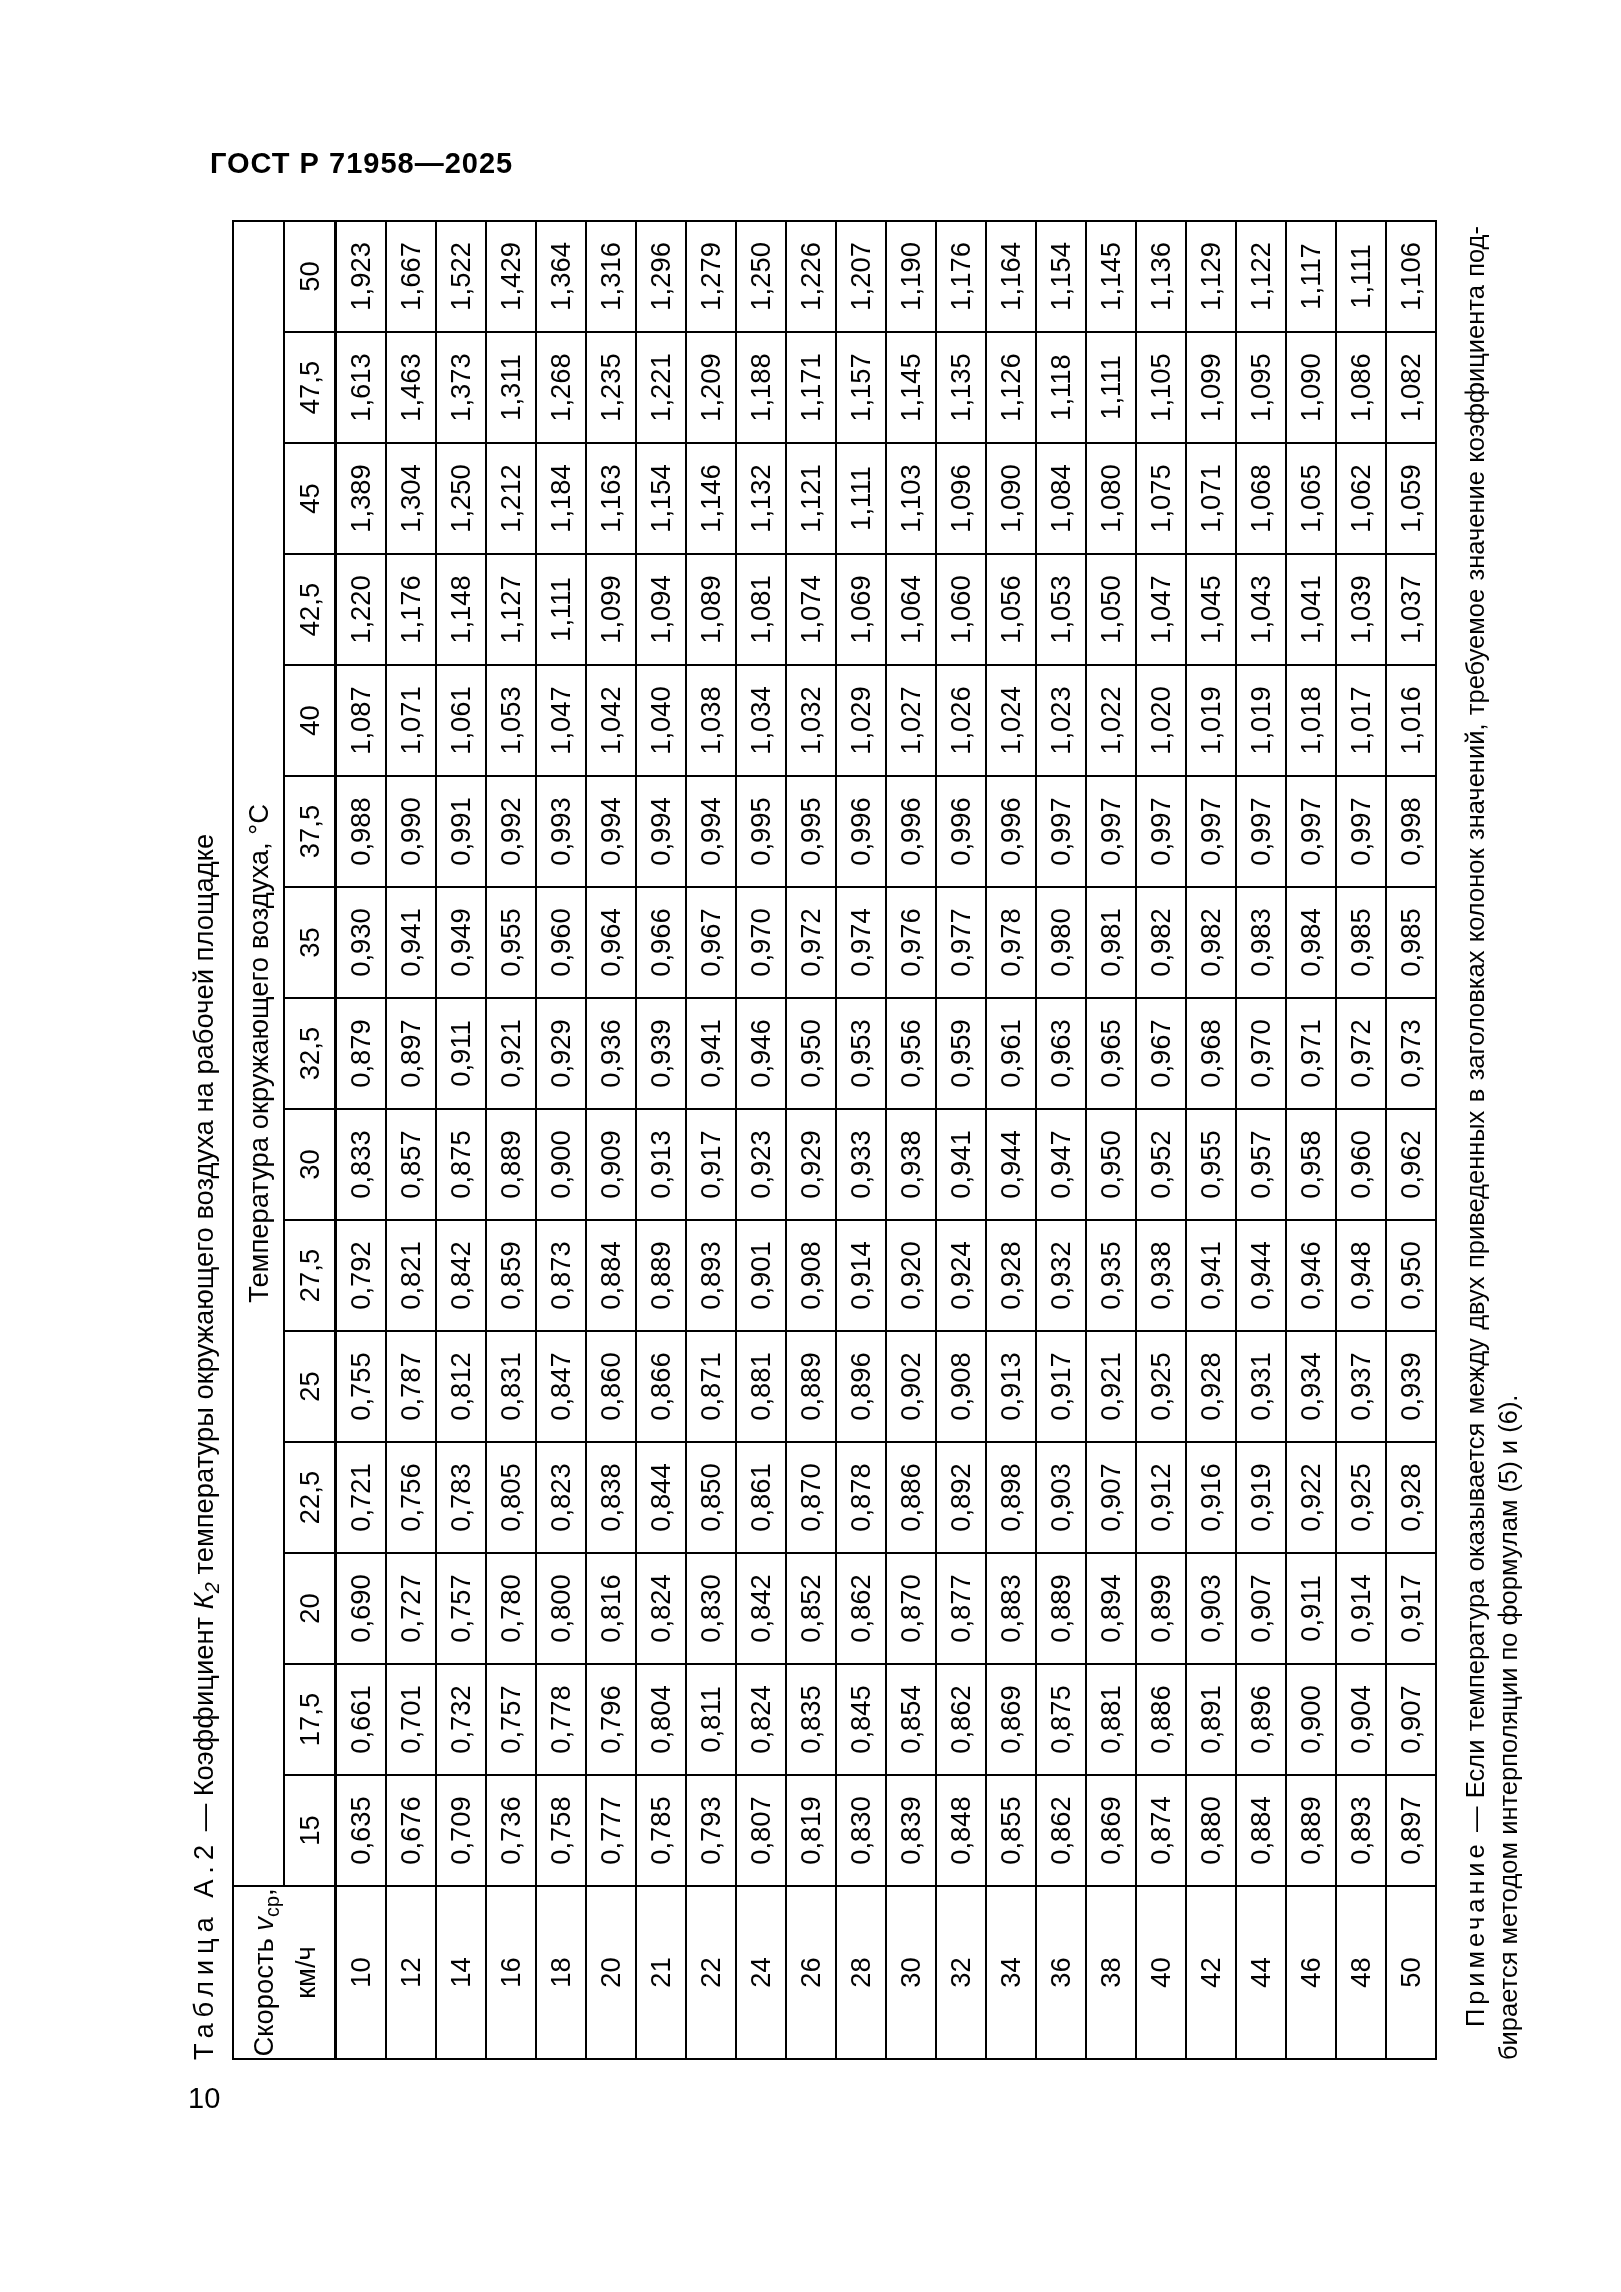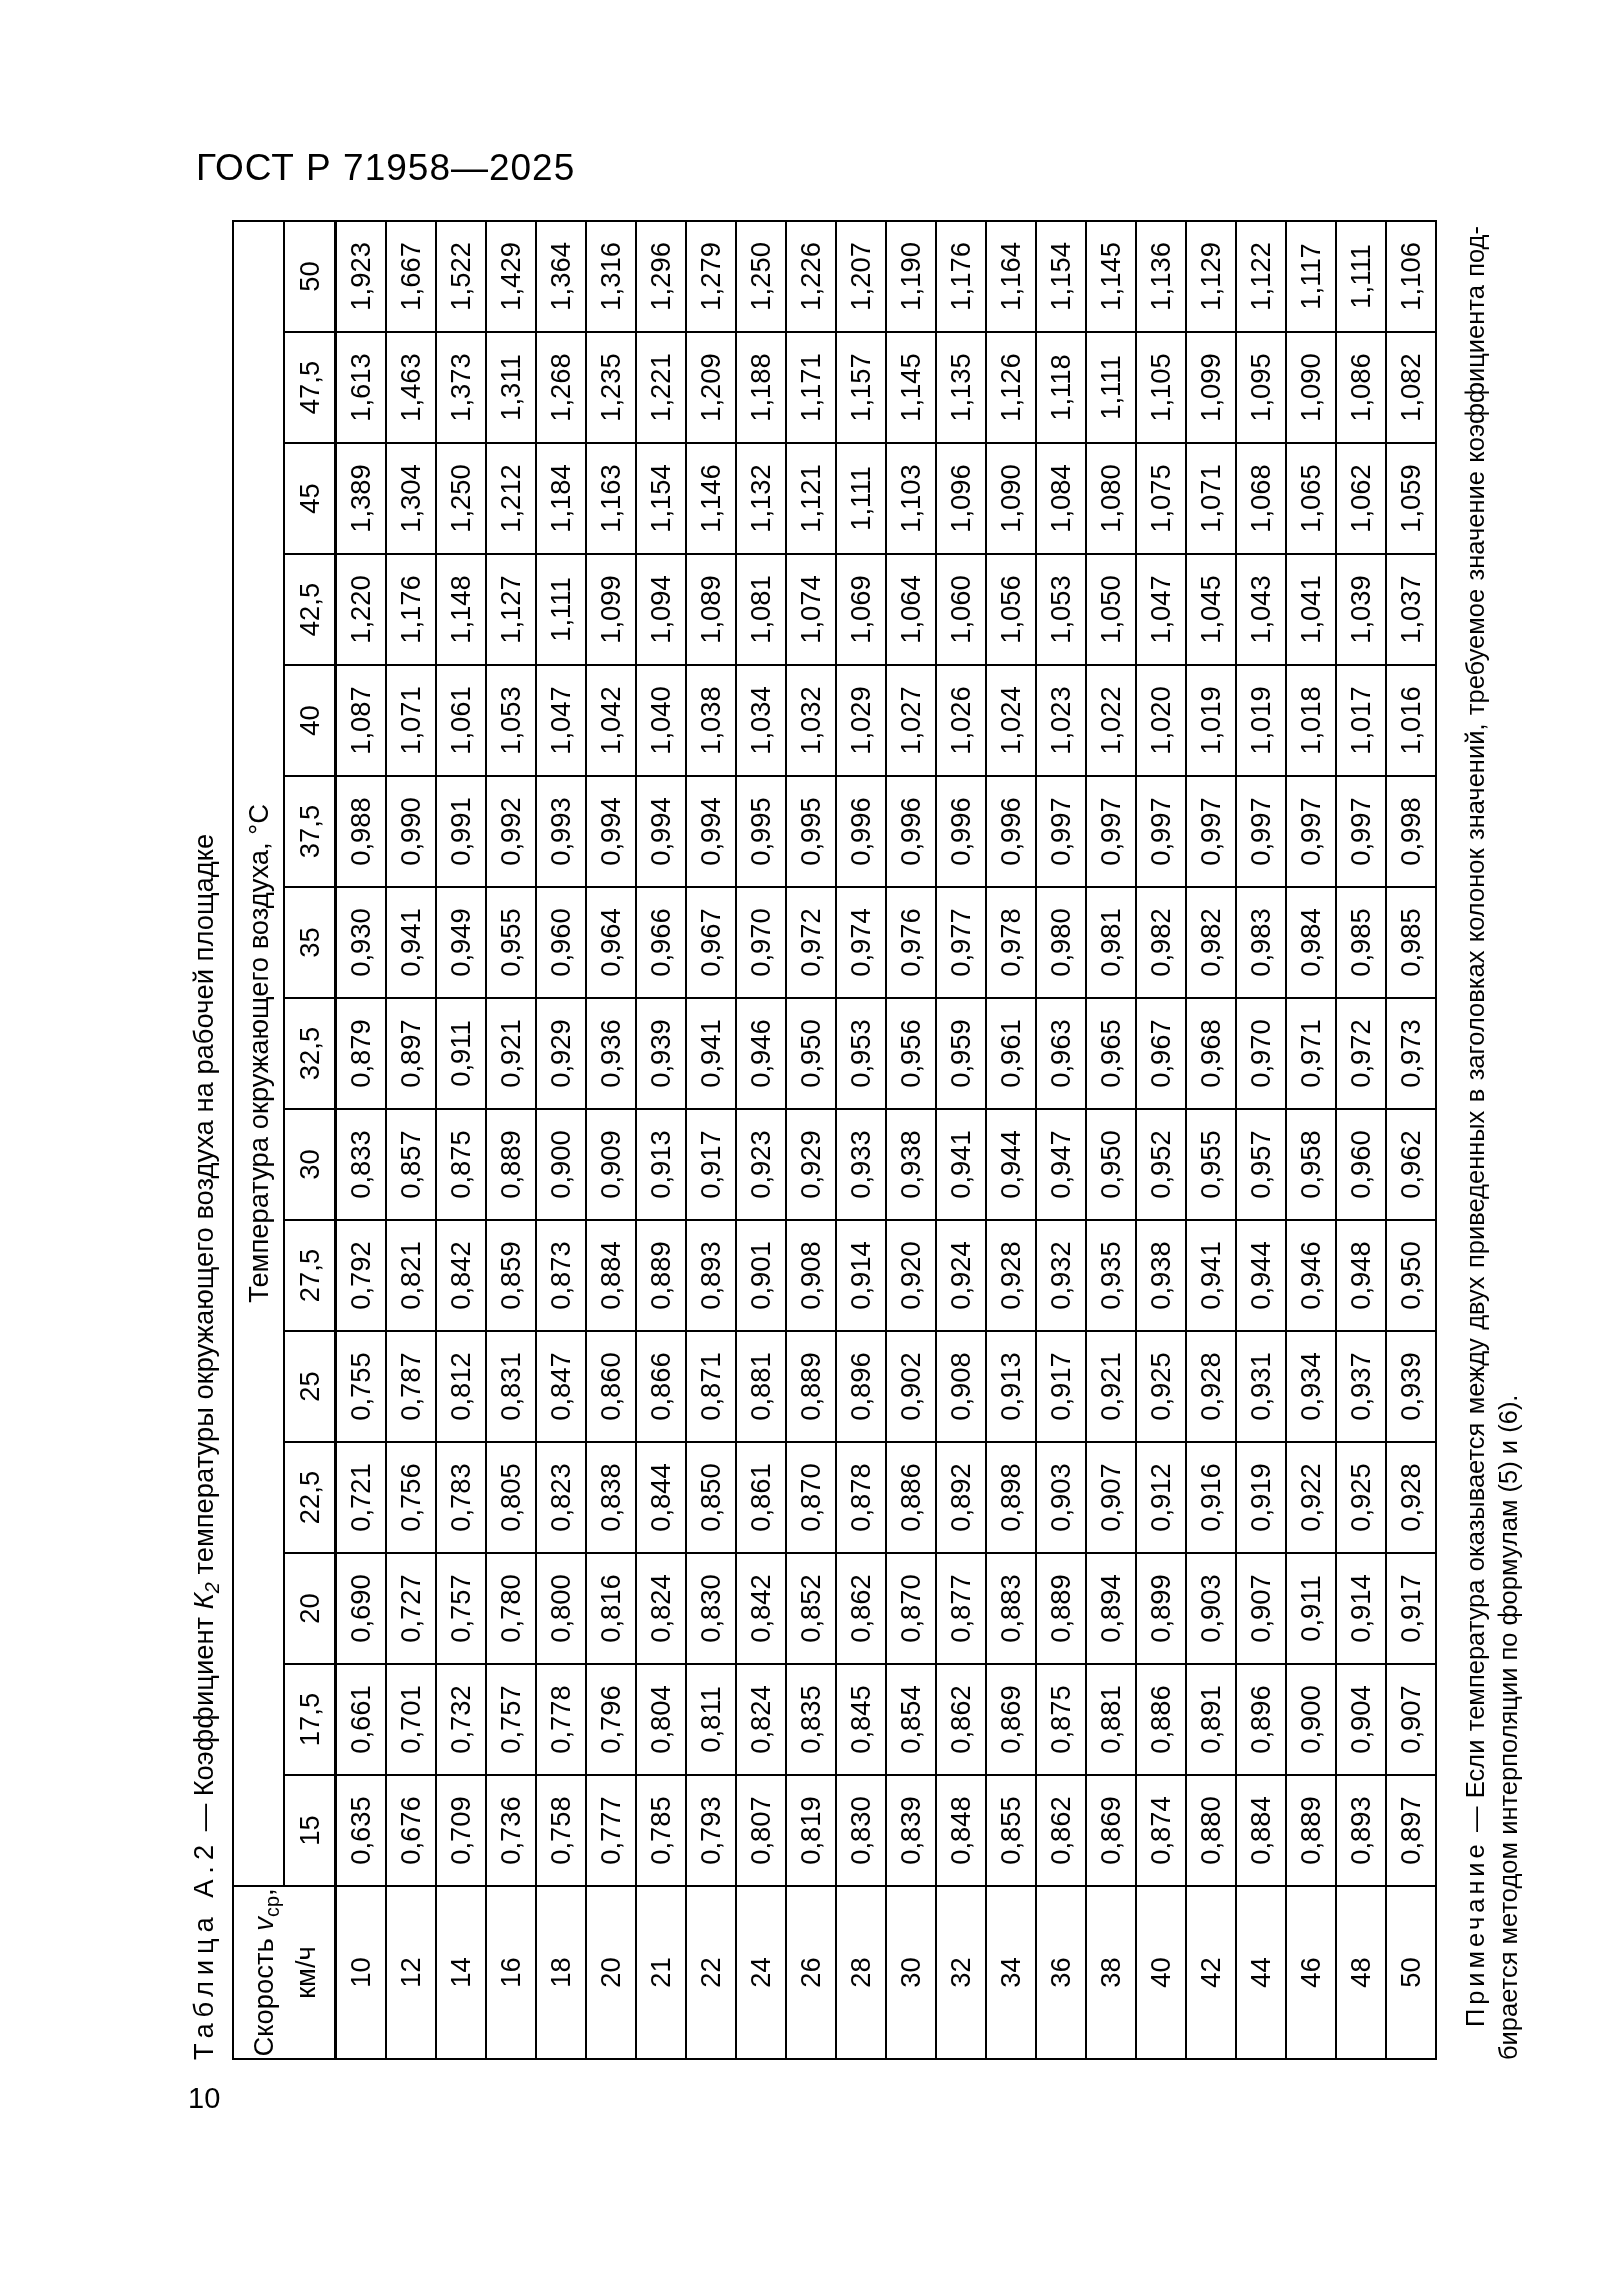--- a/index.html
+++ b/index.html
@@ -11,24 +11,24 @@
   }
   .sheet {
     position: relative;
     width: 1621px;
     height: 2293px;
     background: #ffffff;
     overflow: hidden;
   }
   .doc-header {
     position: absolute;
-    left: 196px;
+    left: 210px;
     top: 147px;
-    font-size: 37px;
-    font-weight: normal;
+    font-size: 29px;
+    font-weight: bold;
     letter-spacing: 1px;
     white-space: nowrap;
   }
   .page-number {
     position: absolute;
     left: 188px;
     top: 2082px;
     font-size: 29px;
   }
   

